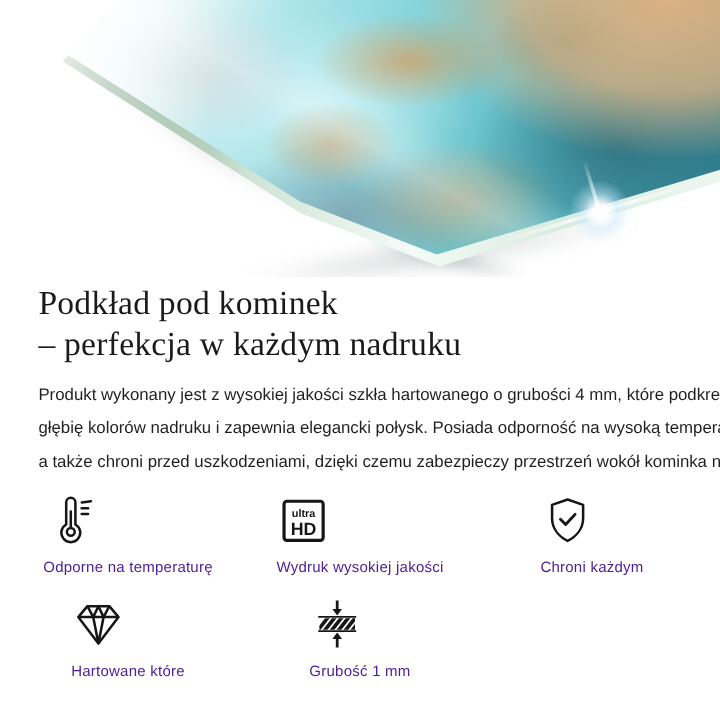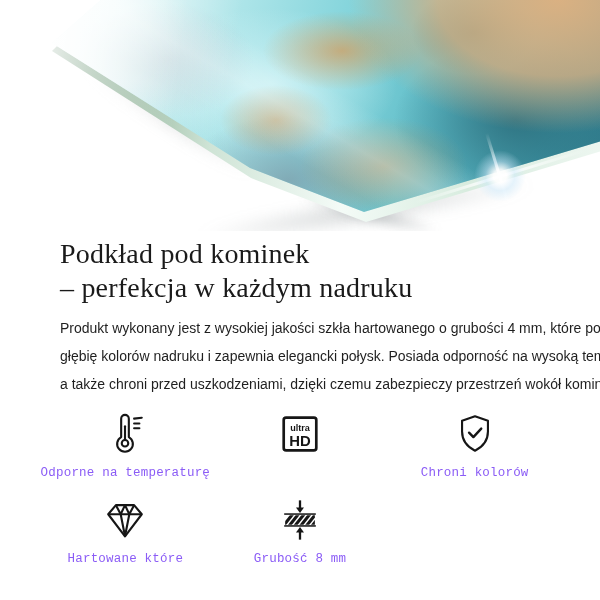--- a/index.html
+++ b/index.html
@@ -61,37 +61,37 @@
   .sparkle{position:absolute;left:500px;top:176px;width:0;height:0;z-index:5;}
   .sparkle .glow{
     position:absolute;left:-26px;top:-26px;width:52px;height:52px;border-radius:50%;
     background:radial-gradient(circle,#ffffff 0%,rgba(255,255,255,0.9) 18%,rgba(205,233,250,0.5) 40%,rgba(205,233,250,0) 70%);
   }
   .ray{position:absolute;background:linear-gradient(90deg,rgba(255,255,255,0) 0%,#ffffff 50%,rgba(255,255,255,0) 100%);}
   .ray-long{width:180px;height:3px;left:-90px;top:-1.5px;transform:rotate(-17deg);}
   .ray-cross{width:90px;height:2.5px;left:-45px;top:-1.25px;transform:rotate(73deg);}
 
   
-  .content{padding:0 60px;}
+  .content{padding:0 32px;}
   h1{
     margin:6px 0 0 0;font-family:"Liberation Serif","DejaVu Serif",serif;font-weight:400;
     font-size:28px;line-height:34px;color:#1a1a1a;letter-spacing:0.2px;
   }
   h1 span{display:block;}
   .description{margin:9px 0 0 0;font-size:14px;line-height:28px;color:#1f1f1f;}
   .description span{display:block;white-space:nowrap;}
 
   
   .features{
     display:grid;grid-template-columns:1fr 1fr 1fr;row-gap:16px;
     margin:12px -22px 0;justify-items:center;
   }
-  .feature{display:flex;flex-direction:column;align-items:center;}
+  .feature{display:flex;flex-direction:column;align-items:flex-start;}
   .icon-wrap{height:48px;display:flex;align-items:center;justify-content:center;}
-  .feature-label{margin-top:8px;font-size:12.5px;color:#8b5cf6;letter-spacing:0.2px;font-family:Liberation Mono, monospace;}
+  .feature-label{margin-top:8px;font-size:12.5px;color:#4c1d95;letter-spacing:0.2px;}
   .feature svg{stroke:#161616;fill:none;stroke-width:2.2;}
   .feature svg text{font-family:"Liberation Sans","DejaVu Sans",sans-serif;font-weight:700;fill:#161616;stroke:none;}
 </style>
 </head>
 <body>
 
 <div class="page">
 
   <div class="hero">
     <div class="glass-shadow-main"></div>
@@ -136,30 +136,31 @@
       </div>
 
       <div class="feature">
         <div class="icon-wrap">
           <svg width="46" height="46" viewBox="0 0 48 48">
             <rect x="7" y="7" width="34" height="34" rx="2.5" stroke-width="2.8"></rect>
             <text x="24" y="20.5" font-size="9.5" text-anchor="middle">ultra</text>
             <text x="24" y="36" font-size="15.5" text-anchor="middle">HD</text>
           </svg>
         </div>
+        <div class="feature-label">Wydruk wysokiej jakości</div>
       </div>
 
       <div class="feature">
         <div class="icon-wrap">
           <svg width="46" height="46" viewBox="0 0 48 48" stroke-linecap="round" stroke-linejoin="round">
             <path d="M24 5.5 L37.5 10.2 V21.5 C37.5 30.5 31.8 37.6 24 41.5 C16.2 37.6 10.5 30.5 10.5 21.5 V10.2 Z"></path>
             <path d="M17.8 22.6 L22.3 27.2 L30.5 18.4" stroke-width="2.5"></path>
           </svg>
         </div>
-        <div class="feature-label">Chroni kolorów</div>
+        <div class="feature-label">Chroni każdym</div>
       </div>
 
       <div class="feature">
         <div class="icon-wrap">
           <svg width="46" height="46" viewBox="0 0 48 48" stroke-width="2" stroke-linejoin="round">
             <path d="M14.5 8.5 H33.5 L41.5 18 L24 41 L6.5 18 Z"></path>
             <path d="M6.5 18 H41.5"></path>
             <path d="M14.5 8.5 L19.5 18 L24 8.5 L28.5 18 L33.5 8.5"></path>
             <path d="M19.5 18 L24 41 M28.5 18 L24 41"></path>
           </svg>
@@ -185,18 +186,18 @@
               <path d="M24 31 L35 17"></path>
                 <path d="M30 31 L41 17"></path>
                 <path d="M36 31 L47 17"></path>
             </g>
             <line x1="24" y1="3.5" x2="24" y2="11.5" stroke-width="2.4"></line>
             <polygon points="19.8,11 28.2,11 24,16.6" fill="#161616" stroke="none"></polygon>
             <line x1="24" y1="44.5" x2="24" y2="36.5" stroke-width="2.4"></line>
             <polygon points="19.8,37 28.2,37 24,31.4" fill="#161616" stroke="none"></polygon>
           </svg>
         </div>
-        <div class="feature-label">Grubość 8 mm</div>
+        <div class="feature-label">Grubość 1 mm</div>
       </div>
 
     </div>
   </div>
 </div>
 
 </body></html>

